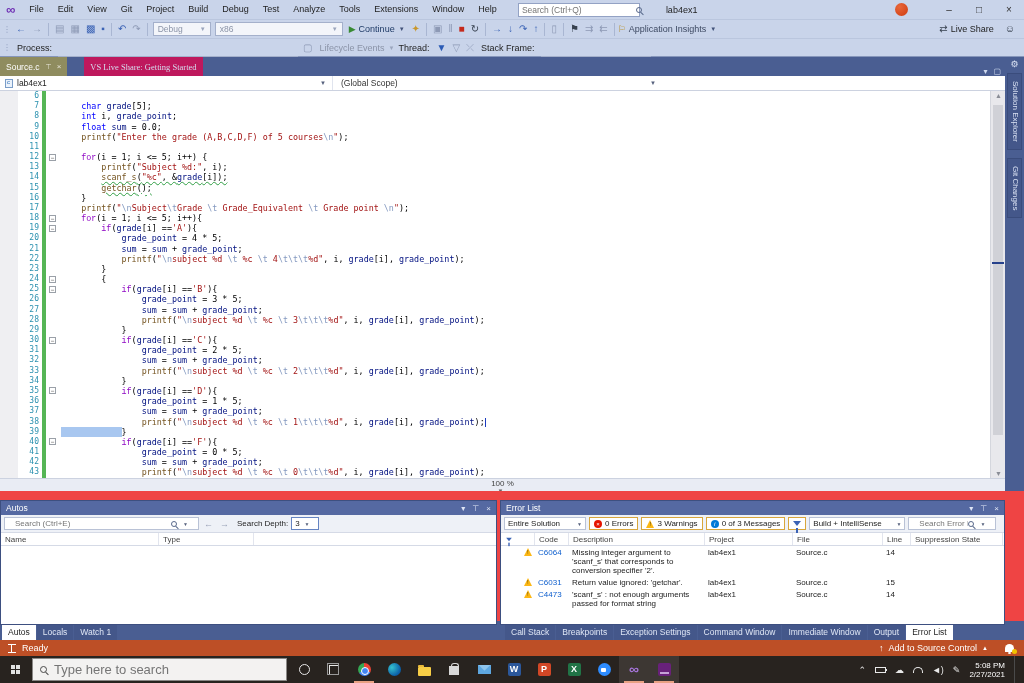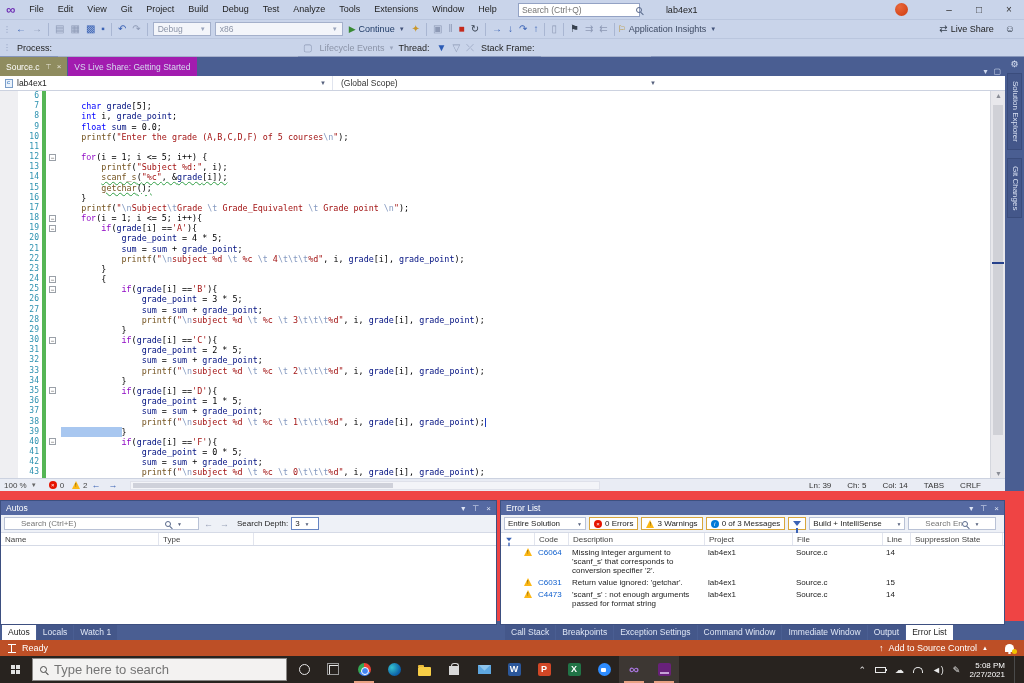--- a/index.html
+++ b/index.html
@@ -40,21 +40,21 @@
   .continue .car { font-size:6px; color:#42537a; margin-left:4px; }
   .lbl3 { color:#1e1e1e; padding:0 4px; }
   .appins { display:flex; align-items:center; color:#3e4a63; }
   .appins .bulb { color:#b88a16; margin-right:3px; font-size:9px; }
   .liveshare { display:flex; align-items:center; color:#1e1e1e; }
 
   
   .tabstrip { position:absolute; left:0; top:57px; width:1005px; height:19px; background:#4a5e92; display:flex; align-items:flex-end; }
   .dtab { height:19px; display:flex; align-items:center; padding:0 6px; font-size:8.5px; }
   .dtab.active { background:#8f8c5f; color:#fff; }
-  .dtab.inactive { background:#a21caf; color:#d6ddef; margin-left:1px; }
+  .dtab.inactive { background:#be185d; color:#d6ddef; margin-left:17px;font-family:Liberation Serif, serif; }
   .dtab .pin { font-size:7px; margin-left:6px; color:#e8e6d8; }
   .dtab .x { font-size:8px; margin-left:5px; color:#e8e6d8; }
   .tabstrip .tsr { margin-left:auto; color:#cfd9ee; font-size:8px; padding-right:4px; display:flex; gap:6px; }
 
   
   .navbar { position:absolute; left:0; top:76px; width:1005px; height:15px; background:#fff; border-bottom:1px solid #ccd2e0; display:flex; align-items:center; font-size:8.5px; }
   .nav-left { width:332px; display:flex; align-items:center; height:100%; }
   .cfileicon { width:8px; height:9px; border:1px solid #7a9dc8; background:#eaf2fb; margin:0 4px 0 5px; position:relative; }
   .cfileicon::after { content:'c'; position:absolute; font-size:6px; color:#2b6cb5; left:1px; top:-1px; }
   .nav-left .car, .nav-mid .car { margin-left:auto; font-size:6px; color:#56617d; padding-right:6px; }
@@ -75,21 +75,21 @@
   .vr { color:#001080; } .str { color:#a31515; } .esc { color:#8499c0; }
   .sq { text-decoration:underline wavy #2f9e44 1px; text-underline-offset:1px; }
   .selblk { background:#a8c7f0; }
   .caret { display:inline-block; width:1px; height:9px; background:#1b3bbf; vertical-align:middle; }
   .vscroll { position:absolute; right:0; top:0; width:15px; bottom:0; background:#e8e8ec; border-left:1px solid #d4d6dd; }
   .vscroll .arr { position:absolute; left:0; width:15px; text-align:center; color:#8a8d96; font-size:7px; }
   .vs-thumb { position:absolute; left:2px; right:2px; top:14px; height:330px; background:#d0d1d7; }
   .vs-mark { position:absolute; left:1px; right:1px; top:171px; height:2px; background:#26418c; }
 
   
-  .edstatus { position:absolute; left:0; top:478px; width:1005px; height:13px; background:#e9ecf4; border-top:1px solid #ccd2e0; display:flex; align-items:center; font-size:8px; color:#444; }
+  .edstatus { position:absolute; left:0; top:478px; width:1005px; height:13px; background:#e9ecf4; border-top:1px solid #ccd2e0; display:flex; align-items:center; font-size:8px; color:#444;flex-direction:column; }
   .edstatus .zoom { padding:0 4px; }
   .edstatus .zcar { font-size:6px; color:#666; padding-right:4px; }
   .errcirc { width:8px; height:8px; border-radius:50%; background:#e51400; color:#fff; font-size:6px; line-height:8px; text-align:center; margin:0 3px 0 8px; flex:none; }
   .warntri { width:0; height:0; border-left:4.5px solid transparent; border-right:4.5px solid transparent; border-bottom:8px solid #fcb714; position:relative; margin:0 3px 0 8px; flex:none; }
   .warntri::after { content:'!'; position:absolute; left:-1px; top:1px; font-size:6px; color:#5b4300; }
   .edstatus .nav { color:#3b63b5; font-size:9px; padding:0 4px; }
   .hgroove { position:relative; height:9px; width:470px; background:#f3f4f8; margin-left:8px; border:1px solid #dfe1ea; }
   .hthumb { position:absolute; left:2px; top:1px; height:5px; width:260px; background:#cfd1da; }
   .edstatus .pos { margin-left:auto; display:flex; gap:16px; padding-right:24px; color:#333; }
 
@@ -99,21 +99,21 @@
   .vtab { writing-mode:vertical-rl; font-size:8px; color:#d8e0f2; background:#44578a; border:1px solid #3a4c7c; padding:7px 1px; margin:0 auto 8px; display:block; width:15px; text-align:center; }
 
   
   .bottom { position:absolute; left:0; top:491px; width:1024px; height:130px; background:#ef4444; }
   .panel { position:absolute; top:9px; height:125px; background:#fff; display:flex; flex-direction:column; border:1px solid #3d4f80; }
   .panel-autos { left:0; width:497px; }
   .panel-errors { left:500px; width:505px; }
   .ptitle { height:14px; background:#5569a2; color:#fff; display:flex; align-items:center; padding:0 5px; font-size:8.5px; flex:none; }
   .ptitle .picons { margin-left:auto; display:flex; gap:7px; font-size:8px; color:#dfe5f5; }
   .ptool { height:18px; background:#eef1f7; border-bottom:1px solid #d5dae6; display:flex; align-items:center; padding:0 3px; gap:3px; flex:none; font-size:8px; }
-  .sbox { height:13px; background:#fff; border:1px solid #b9c2d6; display:flex; align-items:center; padding:0 16px; }
+  .sbox { height:13px; background:#fff; border:1px solid #b9c2d6; display:flex; align-items:center; padding:0 10px; }
   .sbox input { border:none; outline:none; font-size:8px; color:#555; width:100%; background:transparent; font-family:"Liberation Sans",sans-serif; }
   .sbox .car { font-size:5px; color:#56617d; margin-left:2px; }
   .garr { color:#9aa3b8; font-size:9px; padding:0 2px; }
   .ddl2 { height:13px; background:#fff; border:1px solid #b9c2d6; display:flex; align-items:center; padding:0 3px; font-size:8px; color:#222; }
   .ddl2 .car { font-size:5px; color:#56617d; margin-left:5px; }
   .fbtn { height:13px; border:1px solid #dpb; border:1px solid #d8a63c; background:#fff; display:flex; align-items:center; padding:0 4px; gap:3px; font-size:8px; color:#222; }
   .infocirc { width:8px; height:8px; border-radius:50%; background:#0079d8; color:#fff; font-size:6px; line-height:8px; text-align:center; font-style:italic; flex:none; }
   .funnel { width:0; height:0; border-left:4px solid transparent; border-right:4px solid transparent; border-top:5px solid #3b63b5; position:relative; }
   .funnel::after { content:''; position:absolute; left:-1px; top:-1px; width:2px; height:5px; background:#3b63b5; top:2px; }
   .phead { height:13px; border-bottom:1px solid #d5dae6; display:flex; align-items:center; font-size:8px; color:#444; flex:none; }

